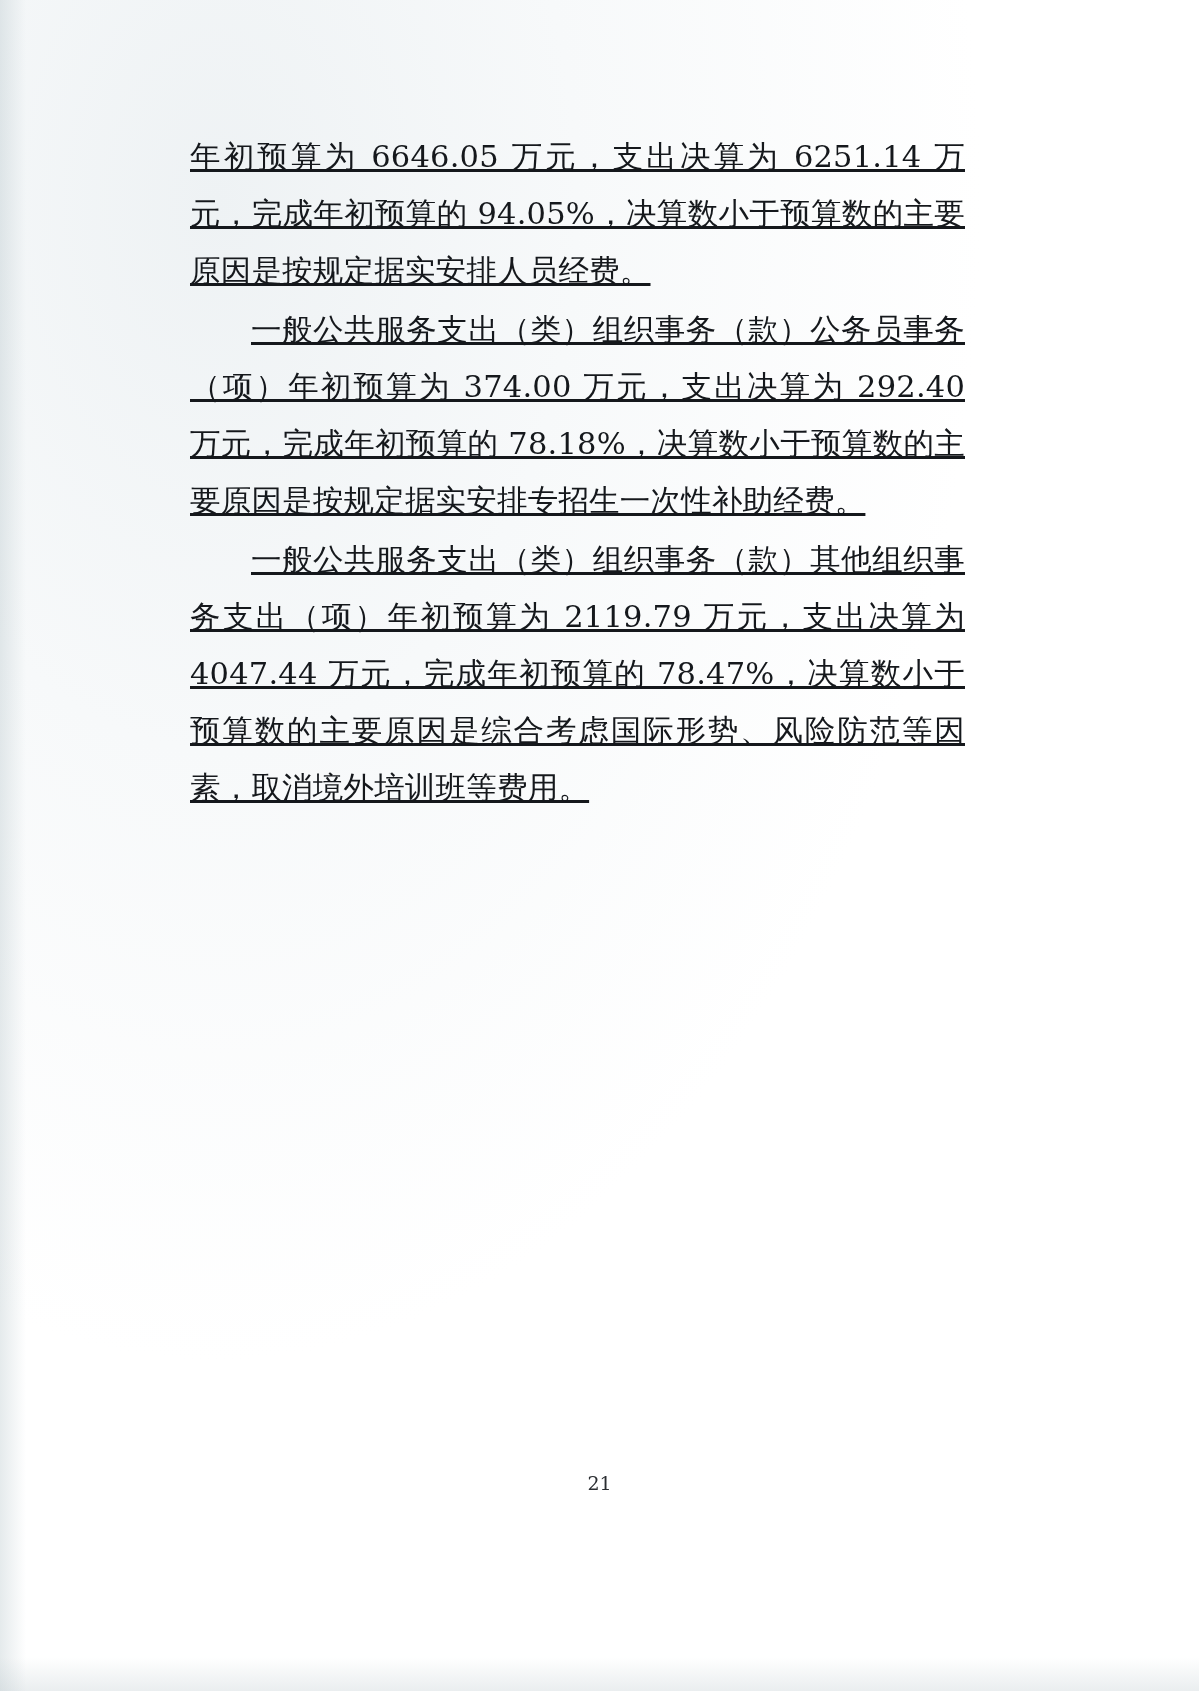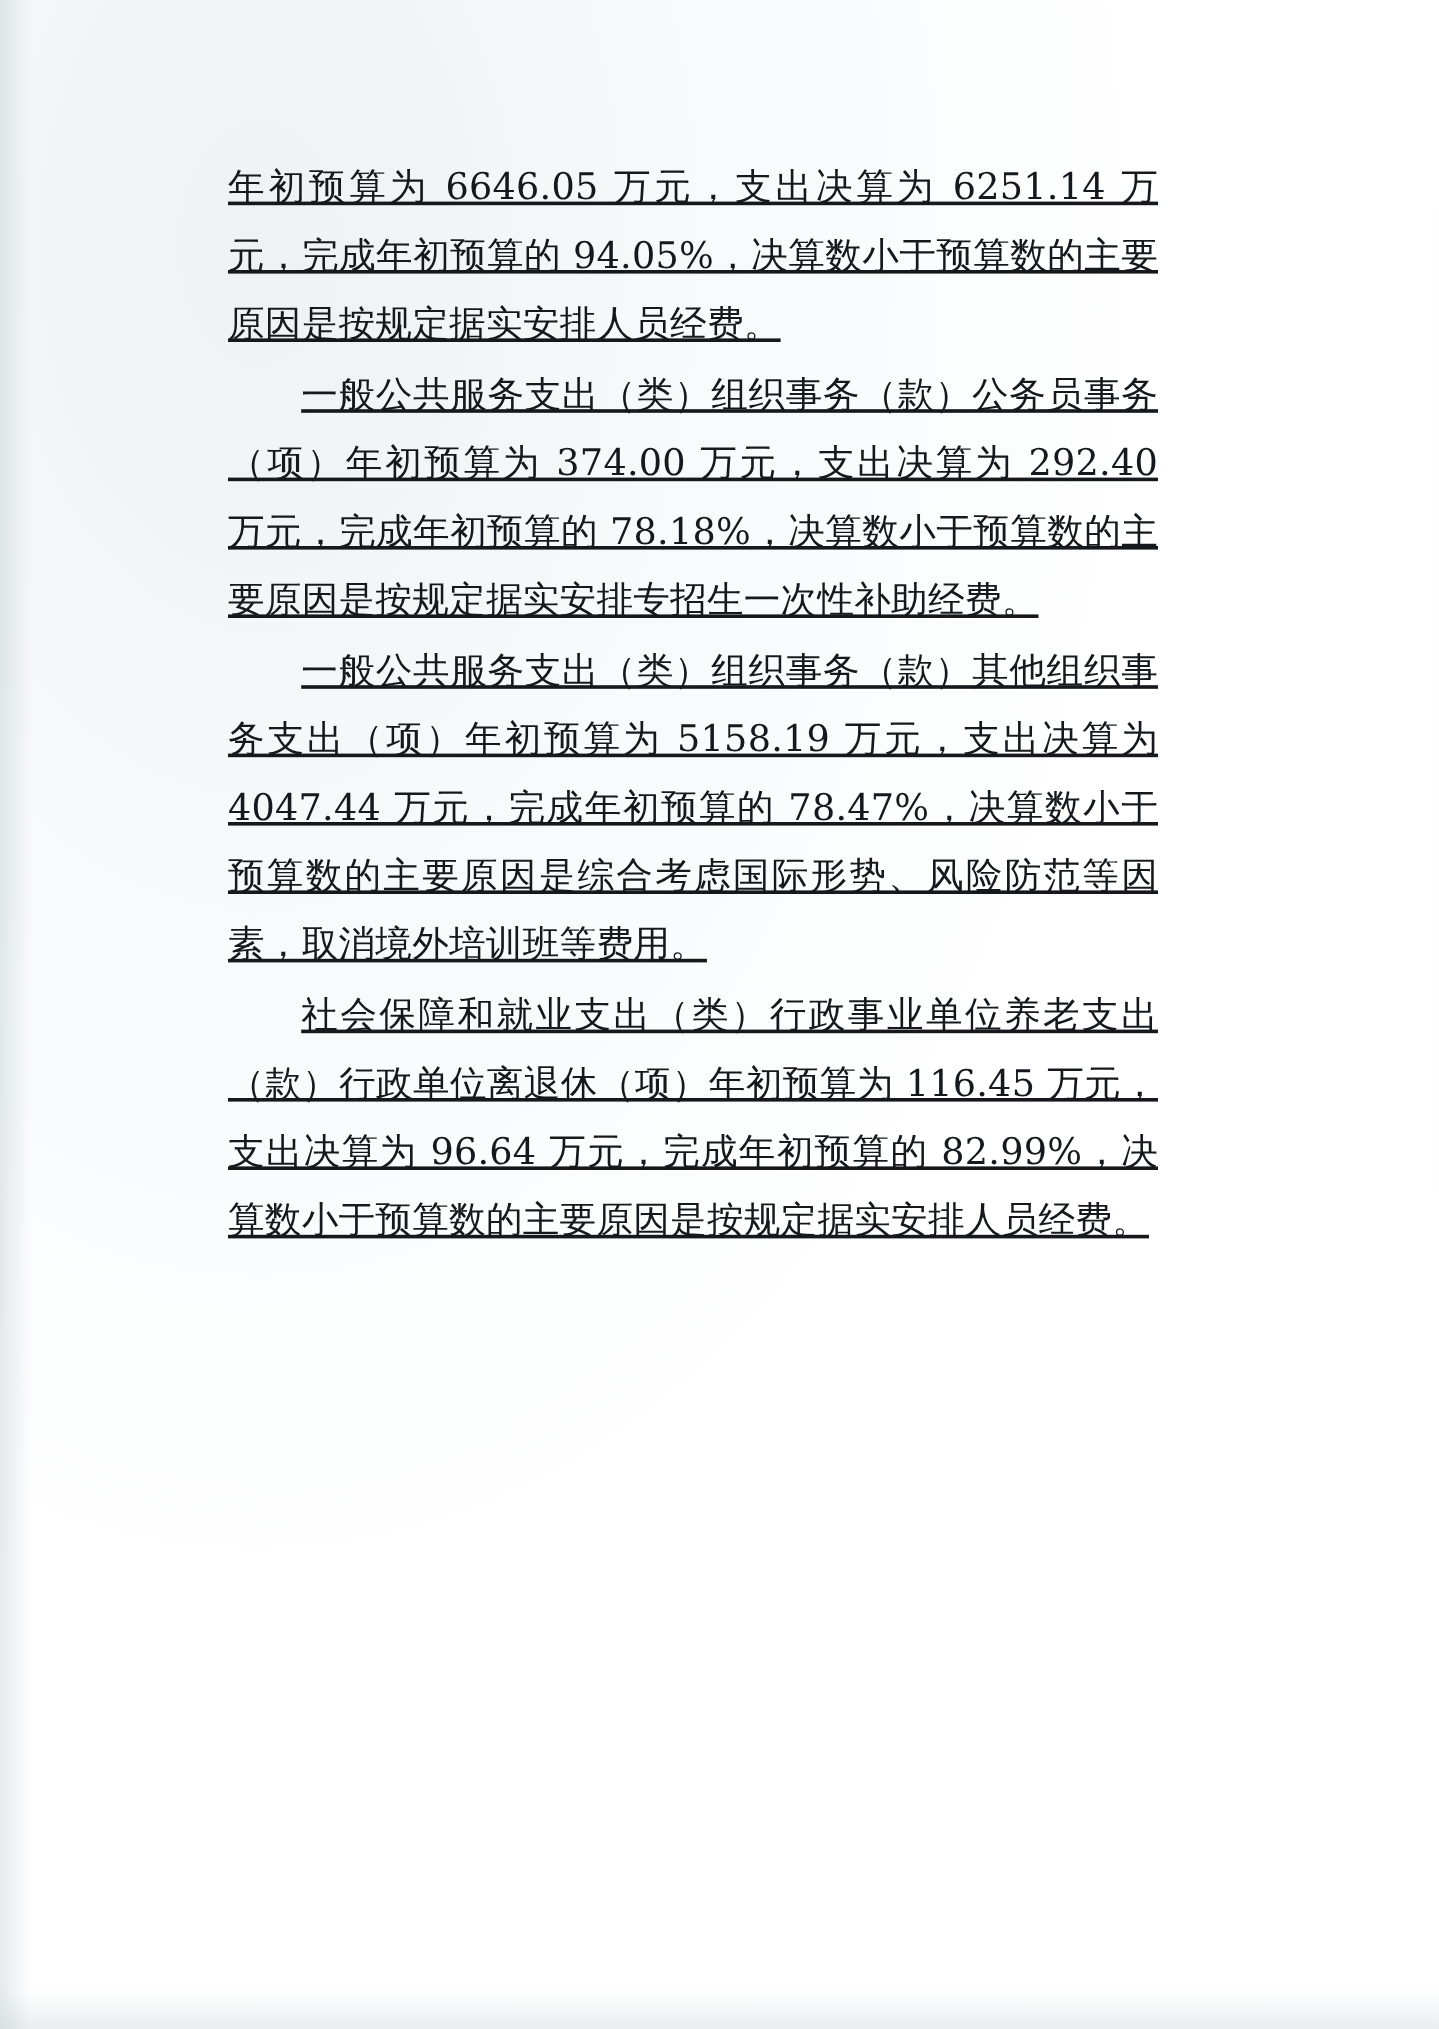--- a/index.html
+++ b/index.html
@@ -76,17 +76,19 @@
 </head>
 <body>
 
 <div class="page">
   <div class="page-edge-left"></div>
   <div class="page-edge-bottom"></div>
 
   <div class="content">
     <p class="para noindent">年初预算为 6646.05 万元，支出决算为 6251.14 万元，完成年初预算的 94.05%，决算数小于预算数的主要原因是按规定据实安排人员经费。</p>
     <p class="para">一般公共服务支出（类）组织事务（款）公务员事务（项）年初预算为 374.00 万元，支出决算为 292.40 万元，完成年初预算的 78.18%，决算数小于预算数的主要原因是按规定据实安排专招生一次性补助经费。</p>
-    <p class="para">一般公共服务支出（类）组织事务（款）其他组织事务支出（项）年初预算为 5158.19 万元，支出决算为 4047.44 万元，完成年初预算的 78.47%，决算数小于预算数的主要原因是综合考虑国际形势、风险防范等因素，取消境外培训班等费用。</p>
-    <p class="para">社会保障和就业支出（类）行政事业单位养老支出（款）行政单位离退休（项）年初预算为 116.45 万元，支出决算为 96.64 万元，完成年初预算的 82.99%，决算数小于预算数的主要原因是按规定据实安排人员经费。</p>
+    <p class="para">一般公共服务支出（类）组织事务（款）其他组织事务支出（项）年初预算为 2119.79 万元，支出决算为 4047.44 万元，完成年初预算的 78.47%，决算数小于预算数的主要原因是综合考虑国际形势、风险防范等因素，取消境外培训班等费用。</p>
   </div>
 
+  <div class="footer">
+    <span class="page-number">21</span>
+  </div>
 </div>
 
 </body></html>

